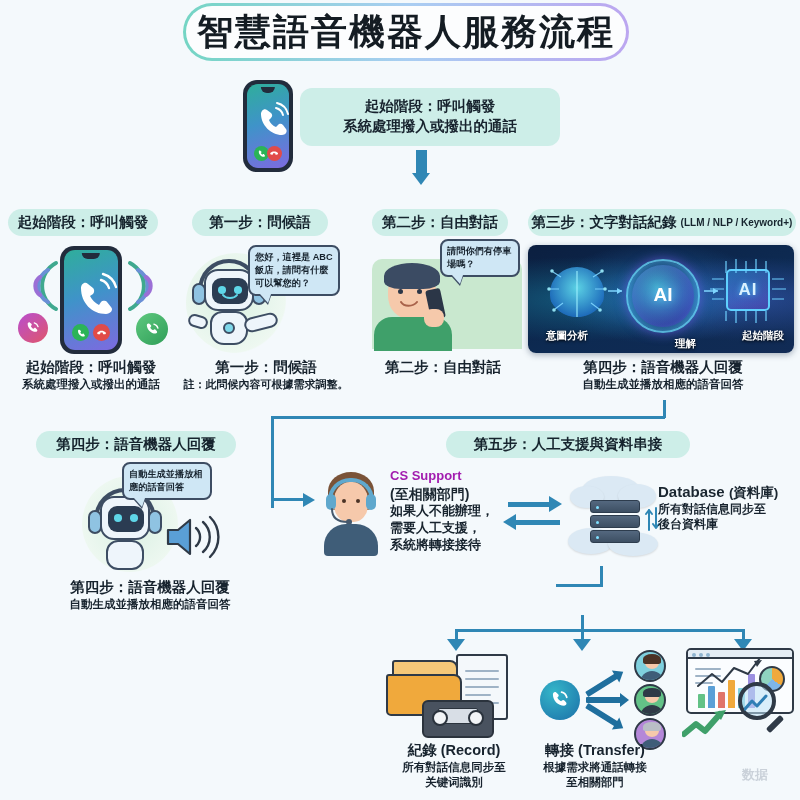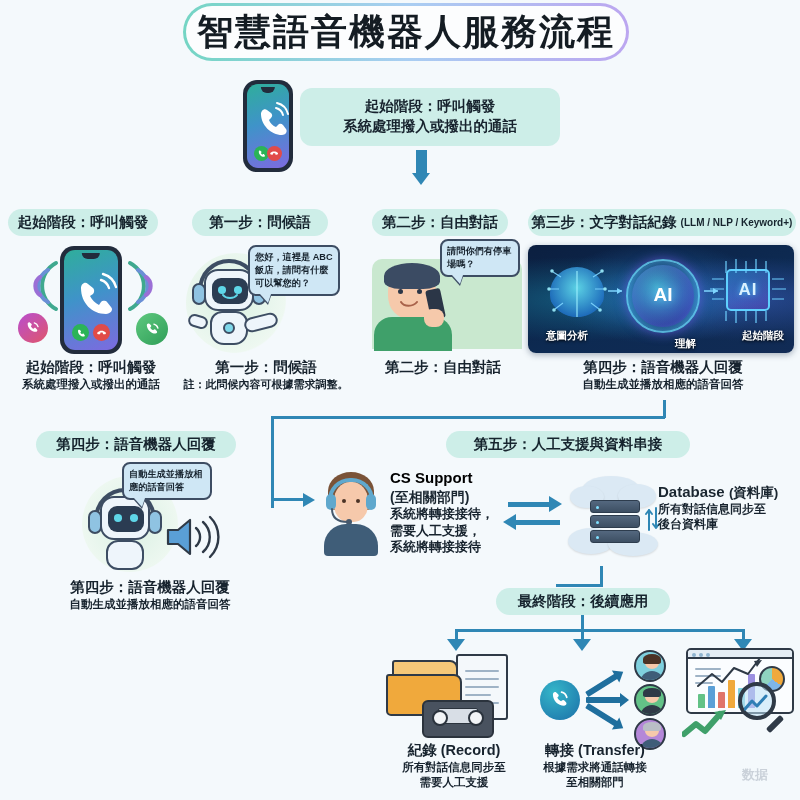--- a/index.html
+++ b/index.html
@@ -412,23 +412,23 @@
     <div class="abs agent-ear" style="left:8px;top:24px;width:10px;height:16px;"></div>
     <div class="abs agent-ear" style="left:48px;top:24px;width:10px;height:16px;"></div>
     <svg width="24" height="18" viewBox="0 0 24 18" style="position:absolute;left:12px;top:38px;">
       <path d="M2 1c0 9 6 13 16 13" stroke="#46596d" stroke-width="2" fill="none" stroke-linecap="round"></path>
       <circle cx="19" cy="14" r="3" fill="#46596d"></circle>
     </svg>
     <div class="abs agent-body" style="left:6px;top:54px;width:54px;height:32px;"></div>
   </div>
 
   <div class="abs" style="left:390px;top:468px;width:160px;line-height:1.3;">
-    <div style="font-size:15px;font-weight:700;color:#000000;">CS Support</div>
+    <div style="font-size:13px;font-weight:700;color:#a21caf;">CS Support</div>
     <div style="font-size:14px;font-weight:700;color:#1a2630;">(至相關部門)</div>
-    <div style="font-size:13px;font-weight:700;">系統將轉接接待，</div>
+    <div style="font-size:13px;font-weight:700;">如果人不能辦理，</div>
     <div style="font-size:13px;font-weight:700;">需要人工支援，</div>
     <div style="font-size:13px;font-weight:700;">系統將轉接接待</div>
   </div>
 
   <div class="abs" style="left:508px;top:502px;width:44px;height:5px;background:#2f87b5;"></div>
   <div class="abs" style="left:549px;top:496px;width:0;height:0;border-left:13px solid #2f87b5;border-top:8px solid transparent;border-bottom:8px solid transparent;"></div>
   <div class="abs" style="left:516px;top:520px;width:44px;height:5px;background:#2f87b5;"></div>
   <div class="abs" style="left:503px;top:514px;width:0;height:0;border-right:13px solid #2f87b5;border-top:8px solid transparent;border-bottom:8px solid transparent;"></div>
 
   <div class="abs" style="left:560px;top:470px;width:110px;height:92px;">
@@ -457,23 +457,20 @@
       <span>Database</span>
       <span style="font-size:13.5px;">(資料庫)</span>
     </div>
     <div style="font-size:12px;font-weight:700;">所有對話信息同步至</div>
     <div style="font-size:12px;font-weight:700;">後台資料庫</div>
   </div>
 
   <div class="abs line" style="left:600px;top:566px;width:3px;height:20px;"></div>
   <div class="abs line" style="left:556px;top:584px;width:47px;height:3px;"></div>
 
-  <div class="abs pill" style="left:496px;top:588px;width:174px;">
-    <span>最終階段：後續應用</span>
-  </div>
 
   <div class="abs line" style="left:581px;top:615px;width:3px;height:16px;"></div>
   <div class="abs line" style="left:455px;top:629px;width:290px;height:3px;"></div>
   <div class="abs line" style="left:455px;top:629px;width:3px;height:12px;"></div>
   <div class="abs arrow-down" style="left:447px;top:639px;"></div>
   <div class="abs line" style="left:581px;top:629px;width:3px;height:12px;"></div>
   <div class="abs arrow-down" style="left:573px;top:639px;"></div>
   <div class="abs line" style="left:742px;top:629px;width:3px;height:12px;"></div>
   <div class="abs arrow-down" style="left:734px;top:639px;"></div>
 
@@ -550,21 +547,21 @@
       <svg width="26" height="18" viewBox="0 0 26 18" style="position:absolute;left:2px;top:8px;">
         <path d="M1 15l7-8 5 5 9-10" stroke="#2f7fb5" stroke-width="3" fill="none" stroke-linecap="round" stroke-linejoin="round"></path>
       </svg>
     </div>
     <div class="mag-handle" style="left:92px;top:66px;width:6px;height:20px;"></div>
   </div>
 
   <div class="abs cap" style="left:378px;top:741px;width:152px;">
     <div class="t1">紀錄 (Record)</div>
     <div class="t2">所有對話信息同步至</div>
-    <div class="t2">需要人工支援</div>
+    <div class="t2">关键词識別</div>
   </div>
   <div class="abs cap" style="left:520px;top:741px;width:150px;">
     <div class="t1">轉接 (Transfer)</div>
     <div class="t2">根據需求將通話轉接</div>
     <div class="t2">至相關部門</div>
   </div>
 
   <span class="watermark" style="left:742px;top:766px;">数据</span>
 
 </div>

